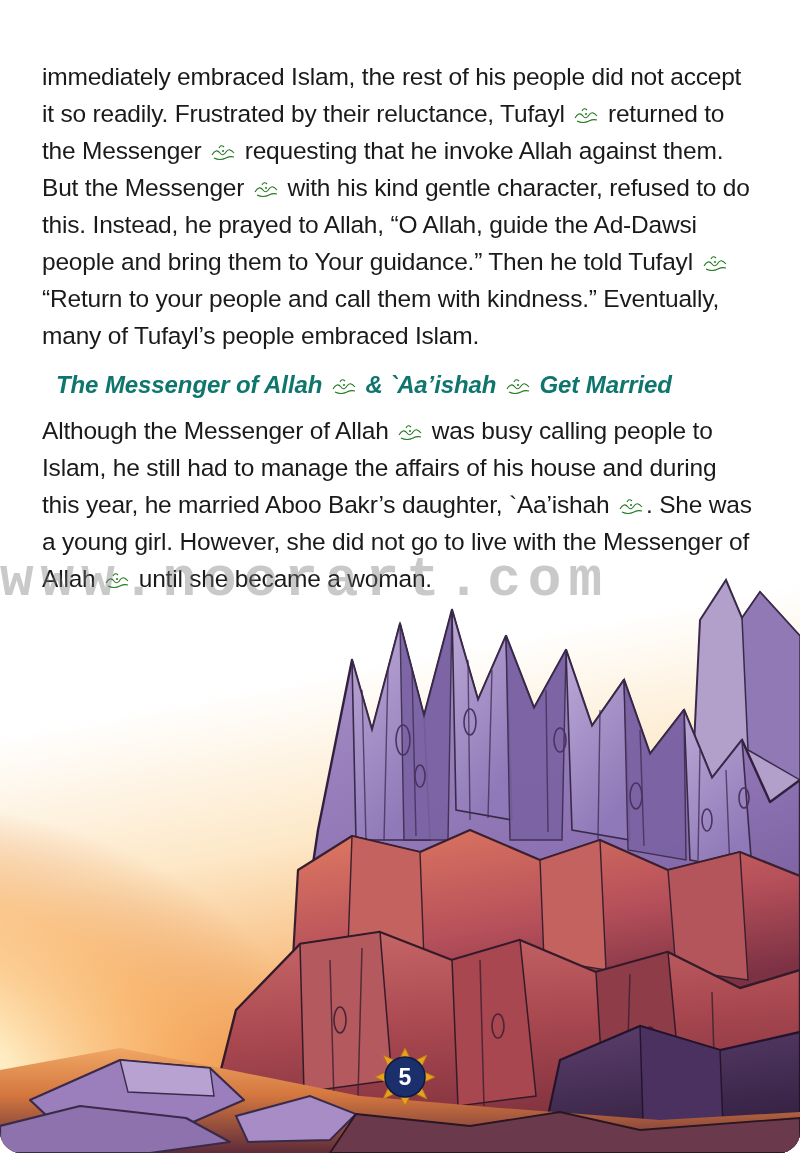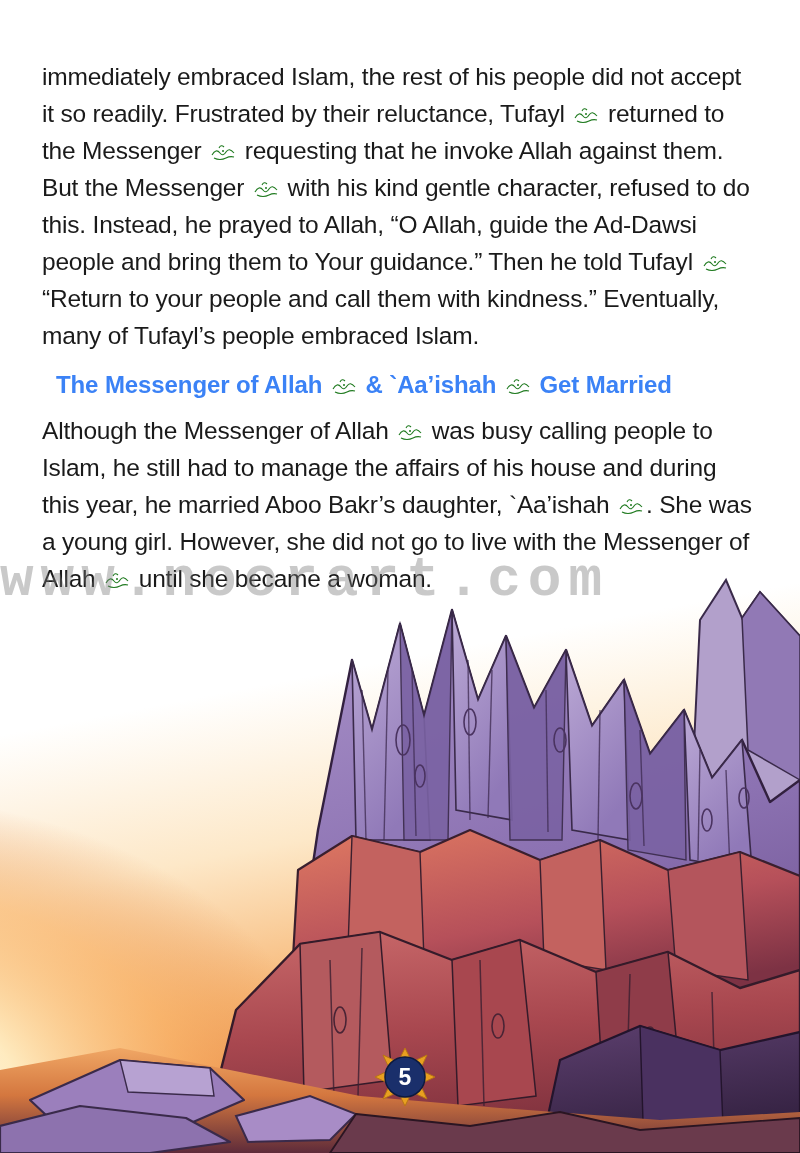--- a/index.html
+++ b/index.html
@@ -9,20 +9,21 @@
   }
   body {
     font-family: "Liberation Sans", sans-serif;
   }
   #page {
     position: relative;
     width: 800px;
     height: 1153px;
     overflow: hidden;
     background: #ffffff;
+    border-radius: 21px;
   }
 
   
   .text-block {
     position: absolute;
     left: 42px;
     top: 58px;
     width: 716px;
     z-index: 30;
   }
@@ -32,24 +33,25 @@
     color: #1a1a1a;
     letter-spacing: -0.2px;
     margin: 0 0 0 0;
     text-align: left;
   }
   .para.second {
   }
   .heading {
     font-size: 24px;
     font-weight: bold;
-    color: #3b82f6;
+    color: #0f766e;
     line-height: 34px;
     margin: 14px 0 10px 14px;
     letter-spacing: -0.1px;
+    font-style: italic;
   }
   
   .hon {
     display: inline-block;
     position: relative;
     width: 26px;
     height: 20px;
     vertical-align: -3px;
     margin: 0 2px;
     color: #1f7a1f;

